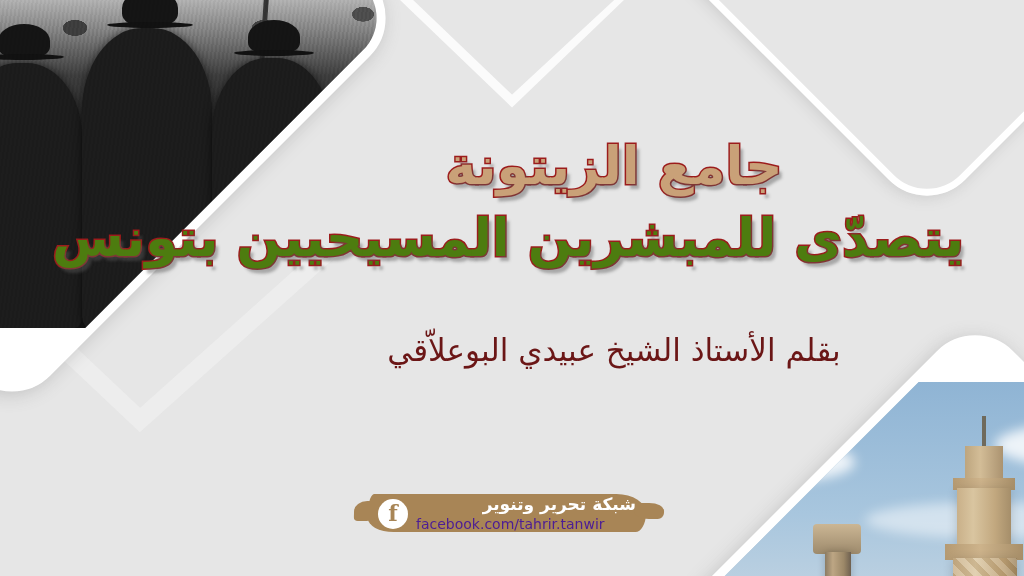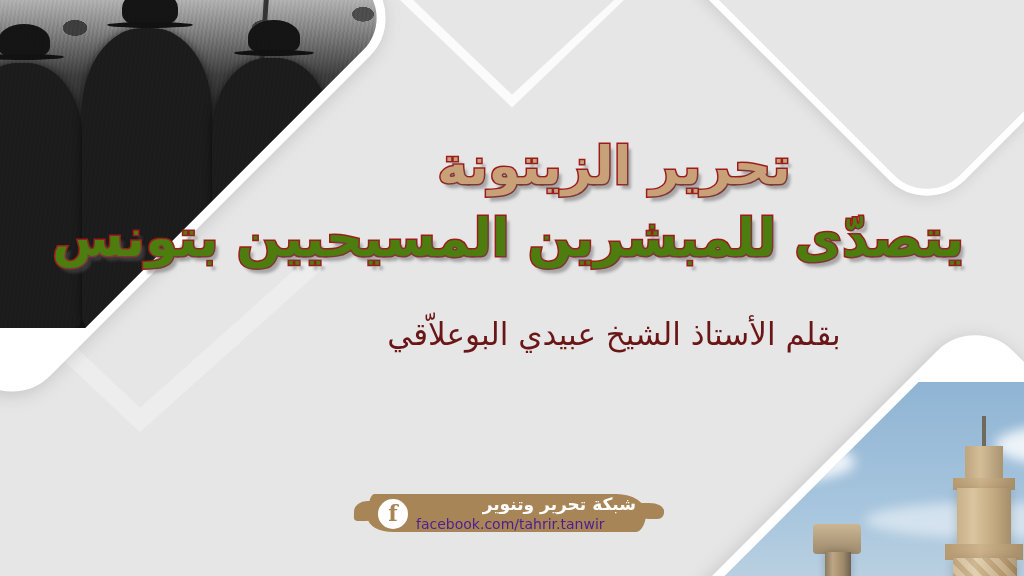--- a/index.html
+++ b/index.html
@@ -212,21 +212,21 @@
     color: #4d7c0f;
     -webkit-text-stroke: 3px #9c1c1c;
     paint-order: stroke fill;
     text-shadow: 4px 5px 3px rgba(90,90,90,0.45);
     margin-top: 16px;
     letter-spacing: -1px;
   }
   .byline {
     position: absolute;
     right: 60px;
-    top: 316px;
+    top: 332px;
     width: 700px;
     text-align: center;
     direction: rtl;
     font-family: "DejaVu Sans", "Liberation Sans", sans-serif;
     font-size: 31px;
     color: #6b1616;
     white-space: nowrap;
   }
 
   
@@ -391,21 +391,21 @@
                     repeating-linear-gradient(45deg, rgba(255,255,255,0.16) 0 6px, rgba(140,110,70,0.18) 6px 12px),
                     linear-gradient(90deg,#c9b089,#dcc8a3 35%,#bda176 80%,#9d855f);"></div>
 
       <div class="mq-cap" style="left:148px; top:142px; width:48px; height:30px;"></div>
       <div class="mq-column" style="left:160px; top:170px; width:26px; height:230px;"></div>
 
     </div>
   </div>
 
   <div class="title-block">
-    <div class="title-line title-line-1">تحرير الزيتونة</div>
+    <div class="title-line title-line-1">جامع الزيتونة</div>
     <div class="title-line title-line-2">يتصدّى للمبشرين المسيحيين بتونس</div>
   </div>
 
   <div class="byline">بقلم الأستاذ الشيخ عبيدي البوعلاّقي</div>
 
   <div class="brand">
     <div class="brush"></div>
     <div class="fb-badge">
         <span>f</span>
       </div>

